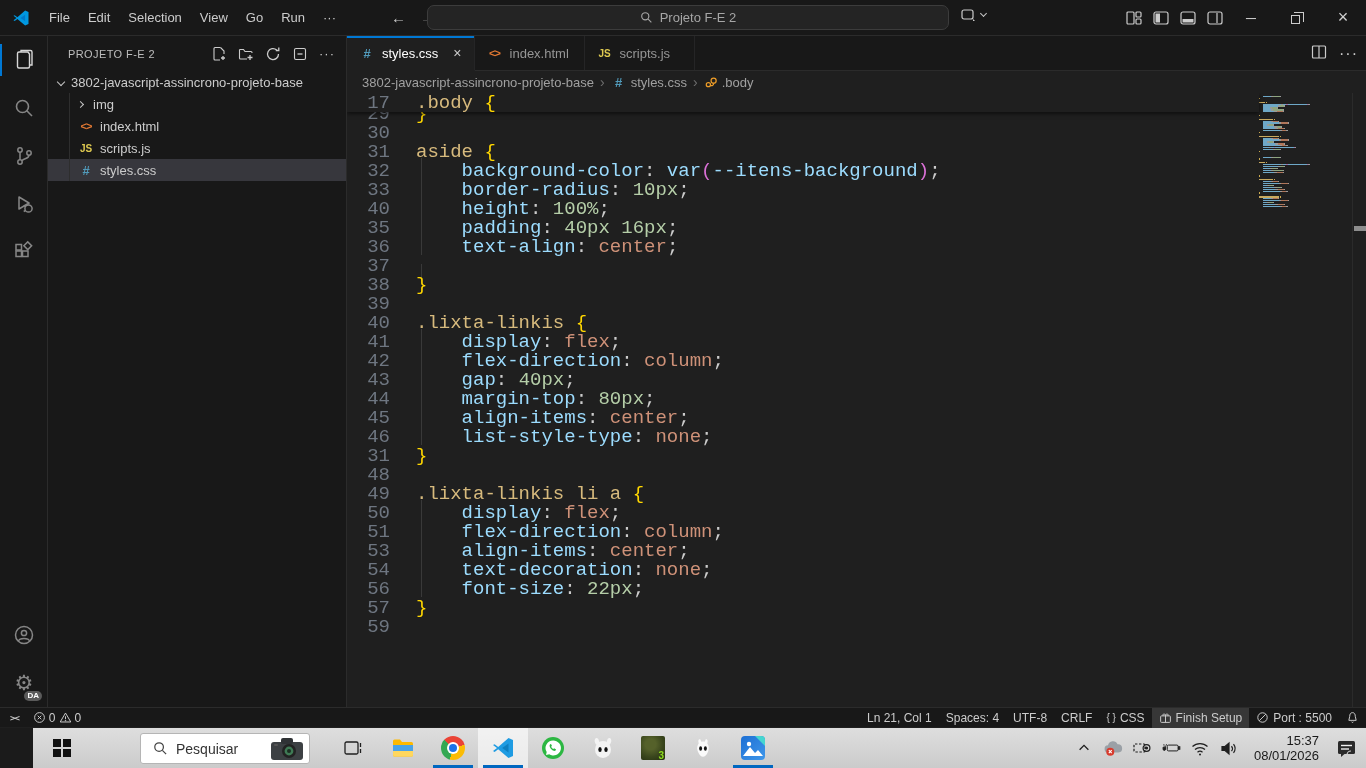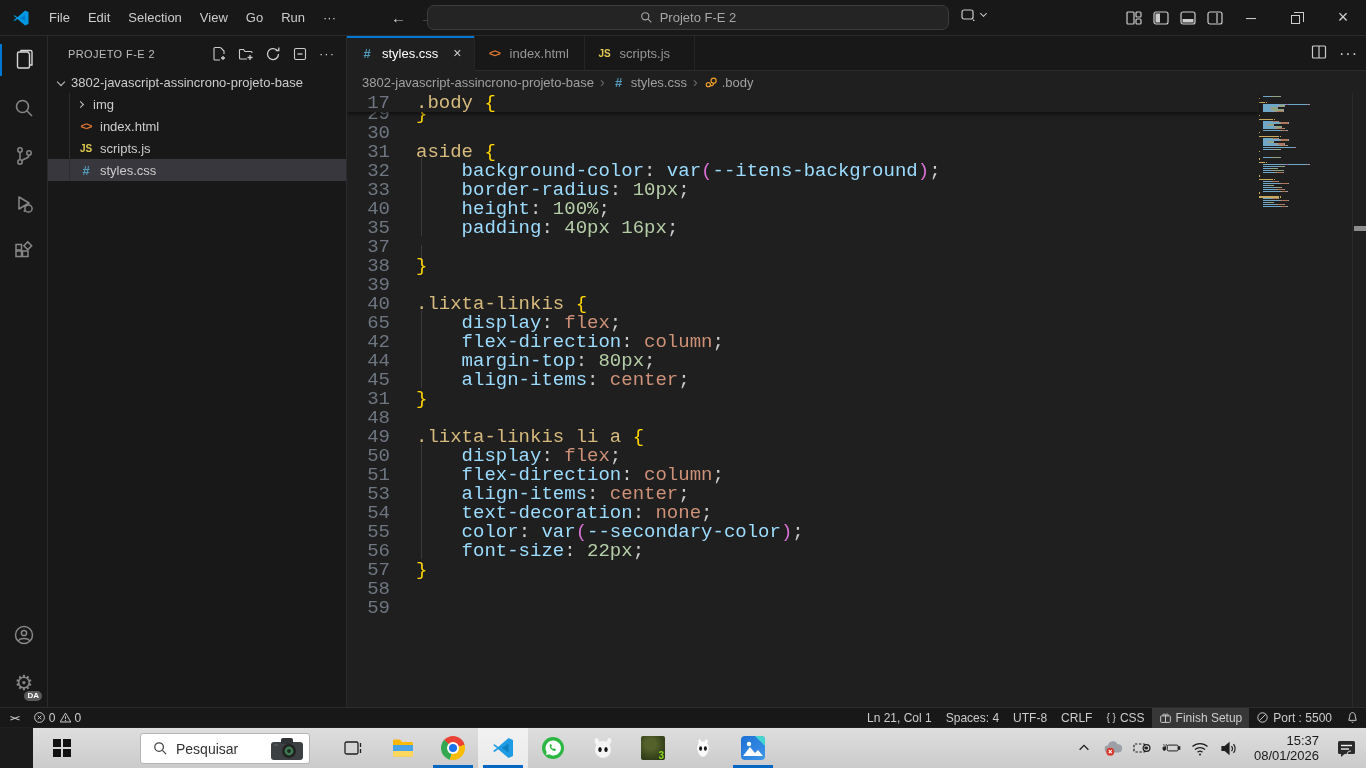--- a/index.html
+++ b/index.html
@@ -387,52 +387,64 @@
             </div>
             <div class="code-line">
               <span class="ln">40</span>
               <span class="code-text"><span class="guide"></span><span class="tk-plain">    </span><span class="tk-prop">height</span><span class="tk-punc">: </span><span class="tk-num">100%</span><span class="tk-punc">;</span></span>
             </div>
             <div class="code-line">
               <span class="ln">35</span>
               <span class="code-text"><span class="guide"></span><span class="tk-plain">    </span><span class="tk-prop">padding</span><span class="tk-punc">: </span><span class="tk-num">40px 16px</span><span class="tk-punc">;</span></span>
             </div>
             <div class="code-line">
+              <span class="ln">36</span>
+              <span class="code-text"><span class="guide"></span><span class="tk-plain">    </span><span class="tk-prop">text-align</span><span class="tk-punc">: </span><span class="tk-val">center</span><span class="tk-punc">;</span></span>
+            </div>
+            <div class="code-line">
               <span class="ln">37</span>
               <span class="code-text"><span class="guide"></span></span>
             </div>
             <div class="code-line">
               <span class="ln">38</span>
               <span class="code-text"><span class="tk-brace">}</span></span>
             </div>
             <div class="code-line">
               <span class="ln">39</span>
               <span class="code-text"></span>
             </div>
             <div class="code-line">
               <span class="ln">40</span>
               <span class="code-text"><span class="tk-sel">.lixta-linkis</span><span class="tk-plain"> </span><span class="tk-brace">{</span></span>
             </div>
             <div class="code-line">
-              <span class="ln">65</span>
+              <span class="ln">41</span>
               <span class="code-text"><span class="guide"></span><span class="tk-plain">    </span><span class="tk-prop">display</span><span class="tk-punc">: </span><span class="tk-val">flex</span><span class="tk-punc">;</span></span>
             </div>
             <div class="code-line">
               <span class="ln">42</span>
               <span class="code-text"><span class="guide"></span><span class="tk-plain">    </span><span class="tk-prop">flex-direction</span><span class="tk-punc">: </span><span class="tk-val">column</span><span class="tk-punc">;</span></span>
             </div>
             <div class="code-line">
+              <span class="ln">43</span>
+              <span class="code-text"><span class="guide"></span><span class="tk-plain">    </span><span class="tk-prop">gap</span><span class="tk-punc">: </span><span class="tk-num">40px</span><span class="tk-punc">;</span></span>
+            </div>
+            <div class="code-line">
               <span class="ln">44</span>
               <span class="code-text"><span class="guide"></span><span class="tk-plain">    </span><span class="tk-prop">margin-top</span><span class="tk-punc">: </span><span class="tk-num">80px</span><span class="tk-punc">;</span></span>
             </div>
             <div class="code-line">
               <span class="ln">45</span>
               <span class="code-text"><span class="guide"></span><span class="tk-plain">    </span><span class="tk-prop">align-items</span><span class="tk-punc">: </span><span class="tk-val">center</span><span class="tk-punc">;</span></span>
             </div>
             <div class="code-line">
+              <span class="ln">46</span>
+              <span class="code-text"><span class="guide"></span><span class="tk-plain">    </span><span class="tk-prop">list-style-type</span><span class="tk-punc">: </span><span class="tk-val">none</span><span class="tk-punc">;</span></span>
+            </div>
+            <div class="code-line">
               <span class="ln">31</span>
               <span class="code-text"><span class="tk-brace">}</span></span>
             </div>
             <div class="code-line">
               <span class="ln">48</span>
               <span class="code-text"></span>
             </div>
             <div class="code-line">
               <span class="ln">49</span>
               <span class="code-text"><span class="tk-sel">.lixta-linkis li a</span><span class="tk-plain"> </span><span class="tk-brace">{</span></span>
@@ -447,34 +459,26 @@
             </div>
             <div class="code-line">
               <span class="ln">53</span>
               <span class="code-text"><span class="guide"></span><span class="tk-plain">    </span><span class="tk-prop">align-items</span><span class="tk-punc">: </span><span class="tk-val">center</span><span class="tk-punc">;</span></span>
             </div>
             <div class="code-line">
               <span class="ln">54</span>
               <span class="code-text"><span class="guide"></span><span class="tk-plain">    </span><span class="tk-prop">text-decoration</span><span class="tk-punc">: </span><span class="tk-val">none</span><span class="tk-punc">;</span></span>
             </div>
             <div class="code-line">
-              <span class="ln">55</span>
-              <span class="code-text"><span class="guide"></span><span class="tk-plain">    </span><span class="tk-prop">color</span><span class="tk-punc">: </span><span class="tk-varfn">var</span><span class="tk-paren">(</span><span class="tk-prop">--secondary-color</span><span class="tk-paren">)</span><span class="tk-punc">;</span></span>
-            </div>
-            <div class="code-line">
               <span class="ln">56</span>
               <span class="code-text"><span class="guide"></span><span class="tk-plain">    </span><span class="tk-prop">font-size</span><span class="tk-punc">: </span><span class="tk-num">22px</span><span class="tk-punc">;</span></span>
             </div>
             <div class="code-line">
               <span class="ln">57</span>
               <span class="code-text"><span class="tk-brace">}</span></span>
-            </div>
-            <div class="code-line">
-              <span class="ln">58</span>
-              <span class="code-text"></span>
             </div>
             <div class="code-line">
               <span class="ln">59</span>
               <span class="code-text"></span>
             </div>
           </div>
         <div class="minimap" id="minimap">
             <div class="mm-row">
               <span class="mm-seg" style="width:4.4px;background:transparent"></span>
               <span class="mm-seg" style="width:7.700000000000001px;background:#6ea8c8"></span>

